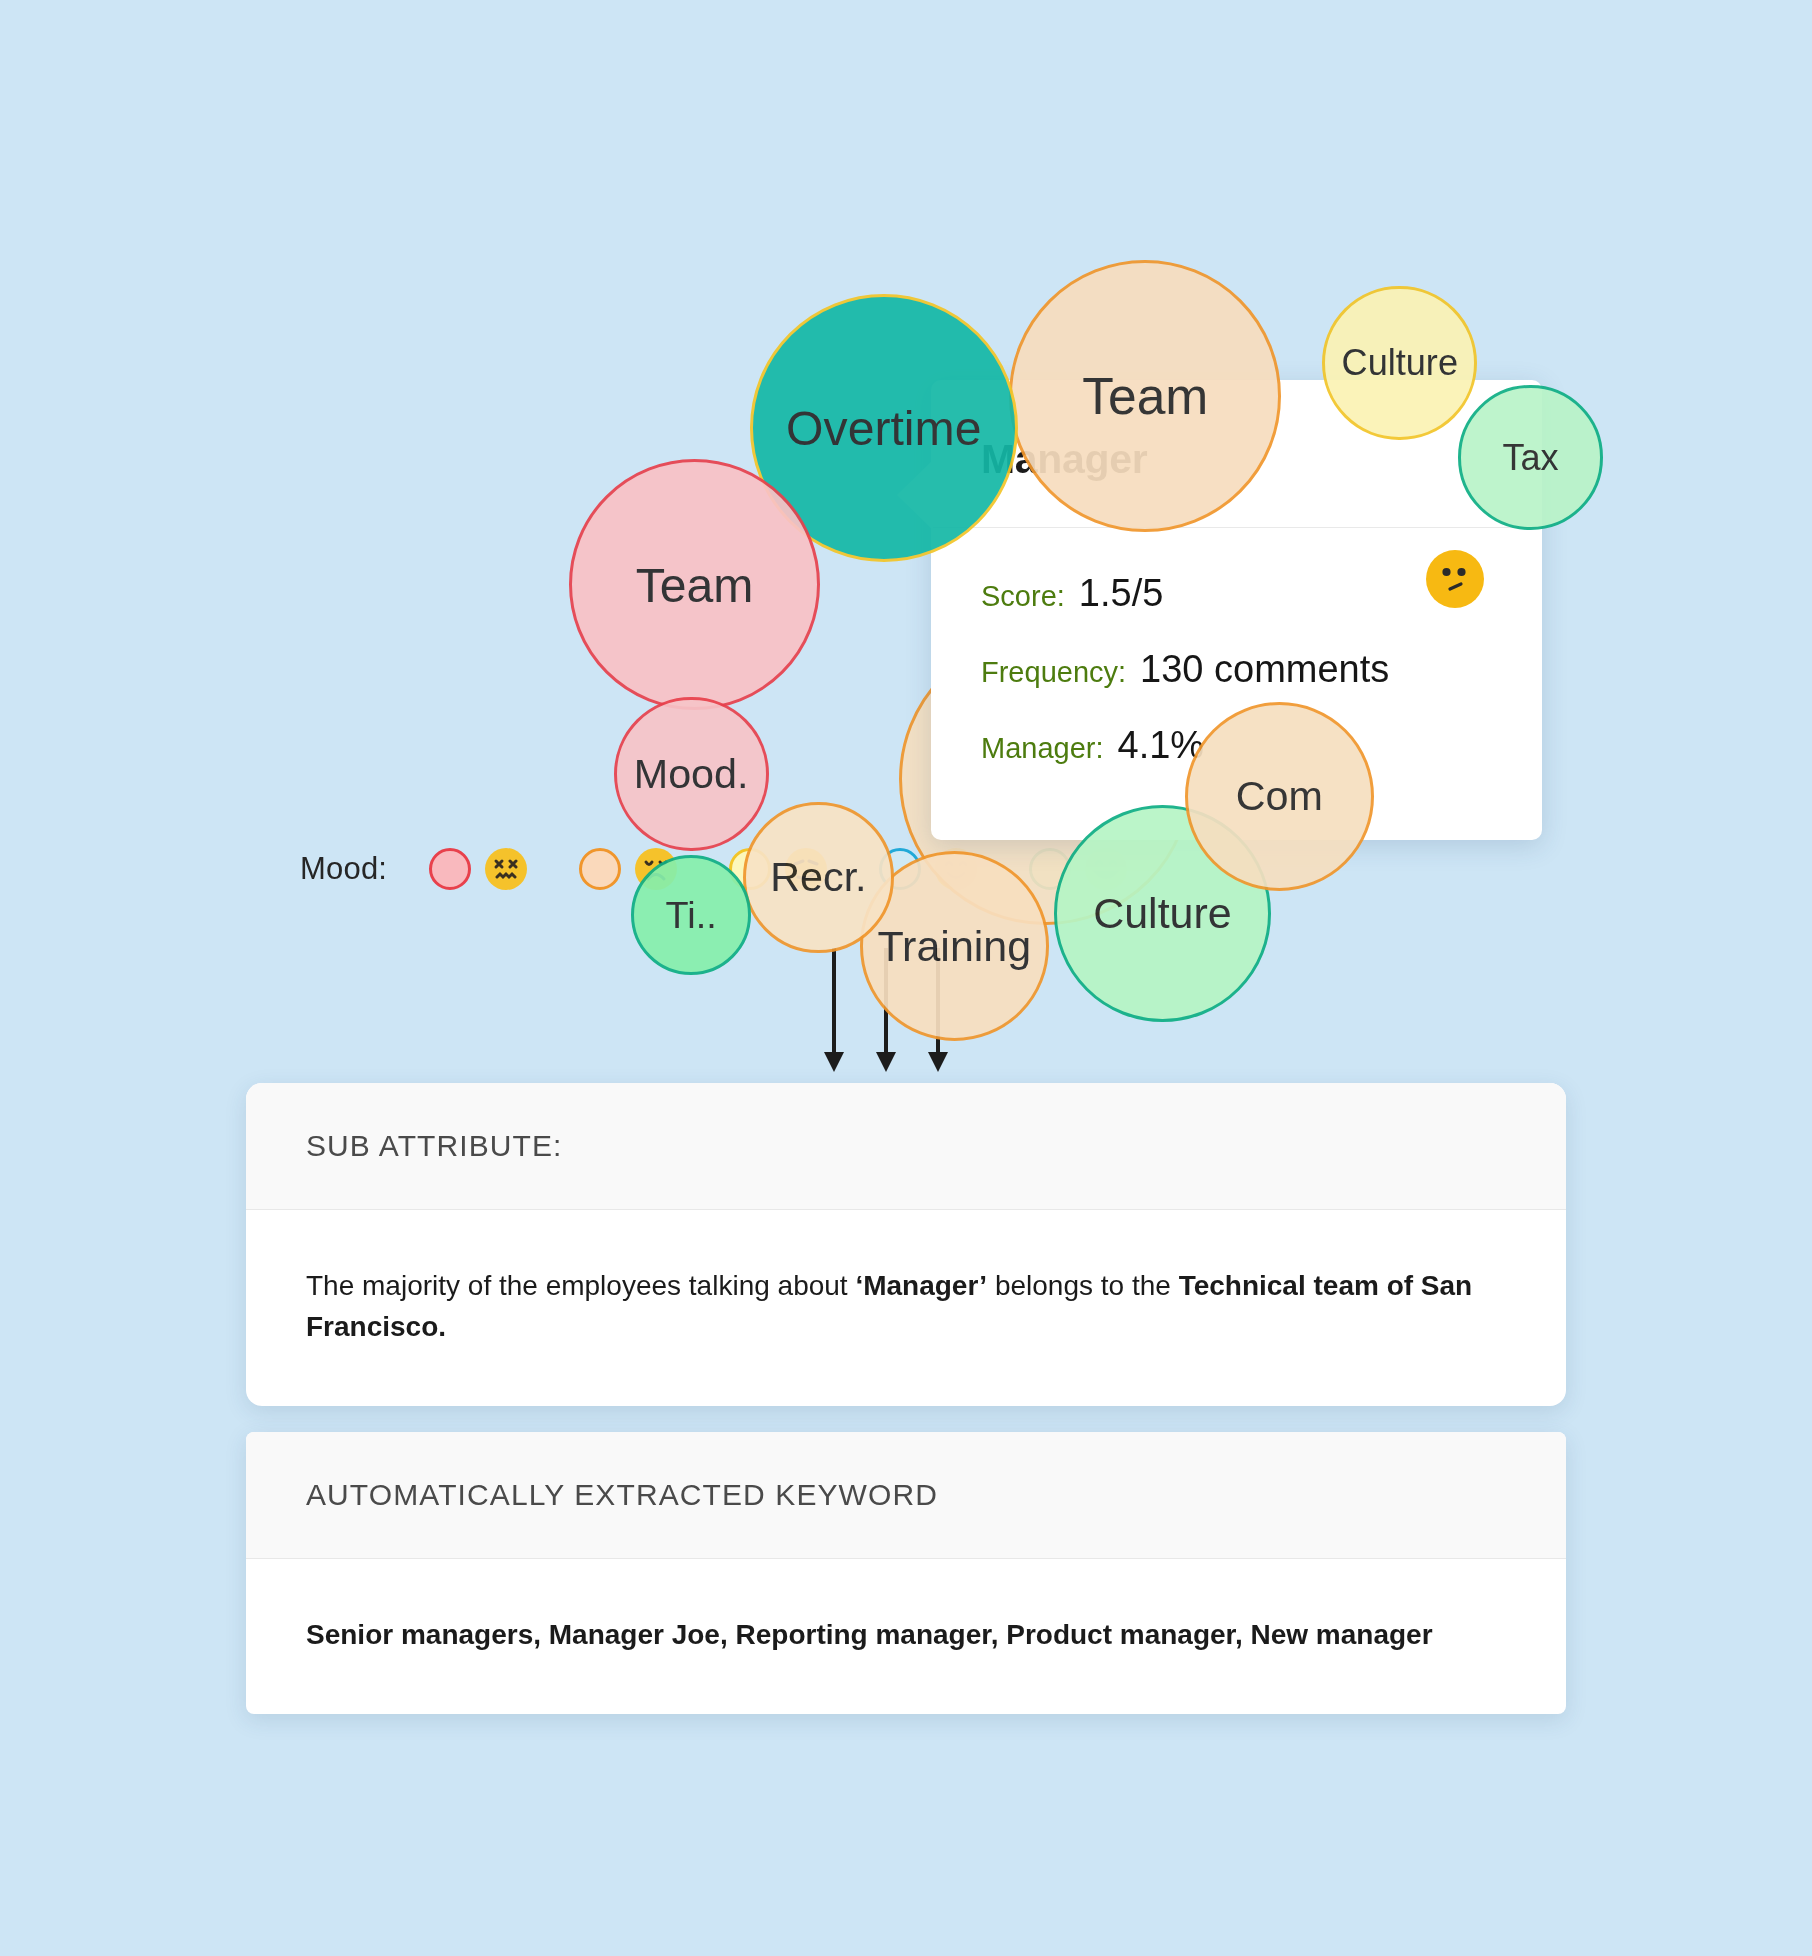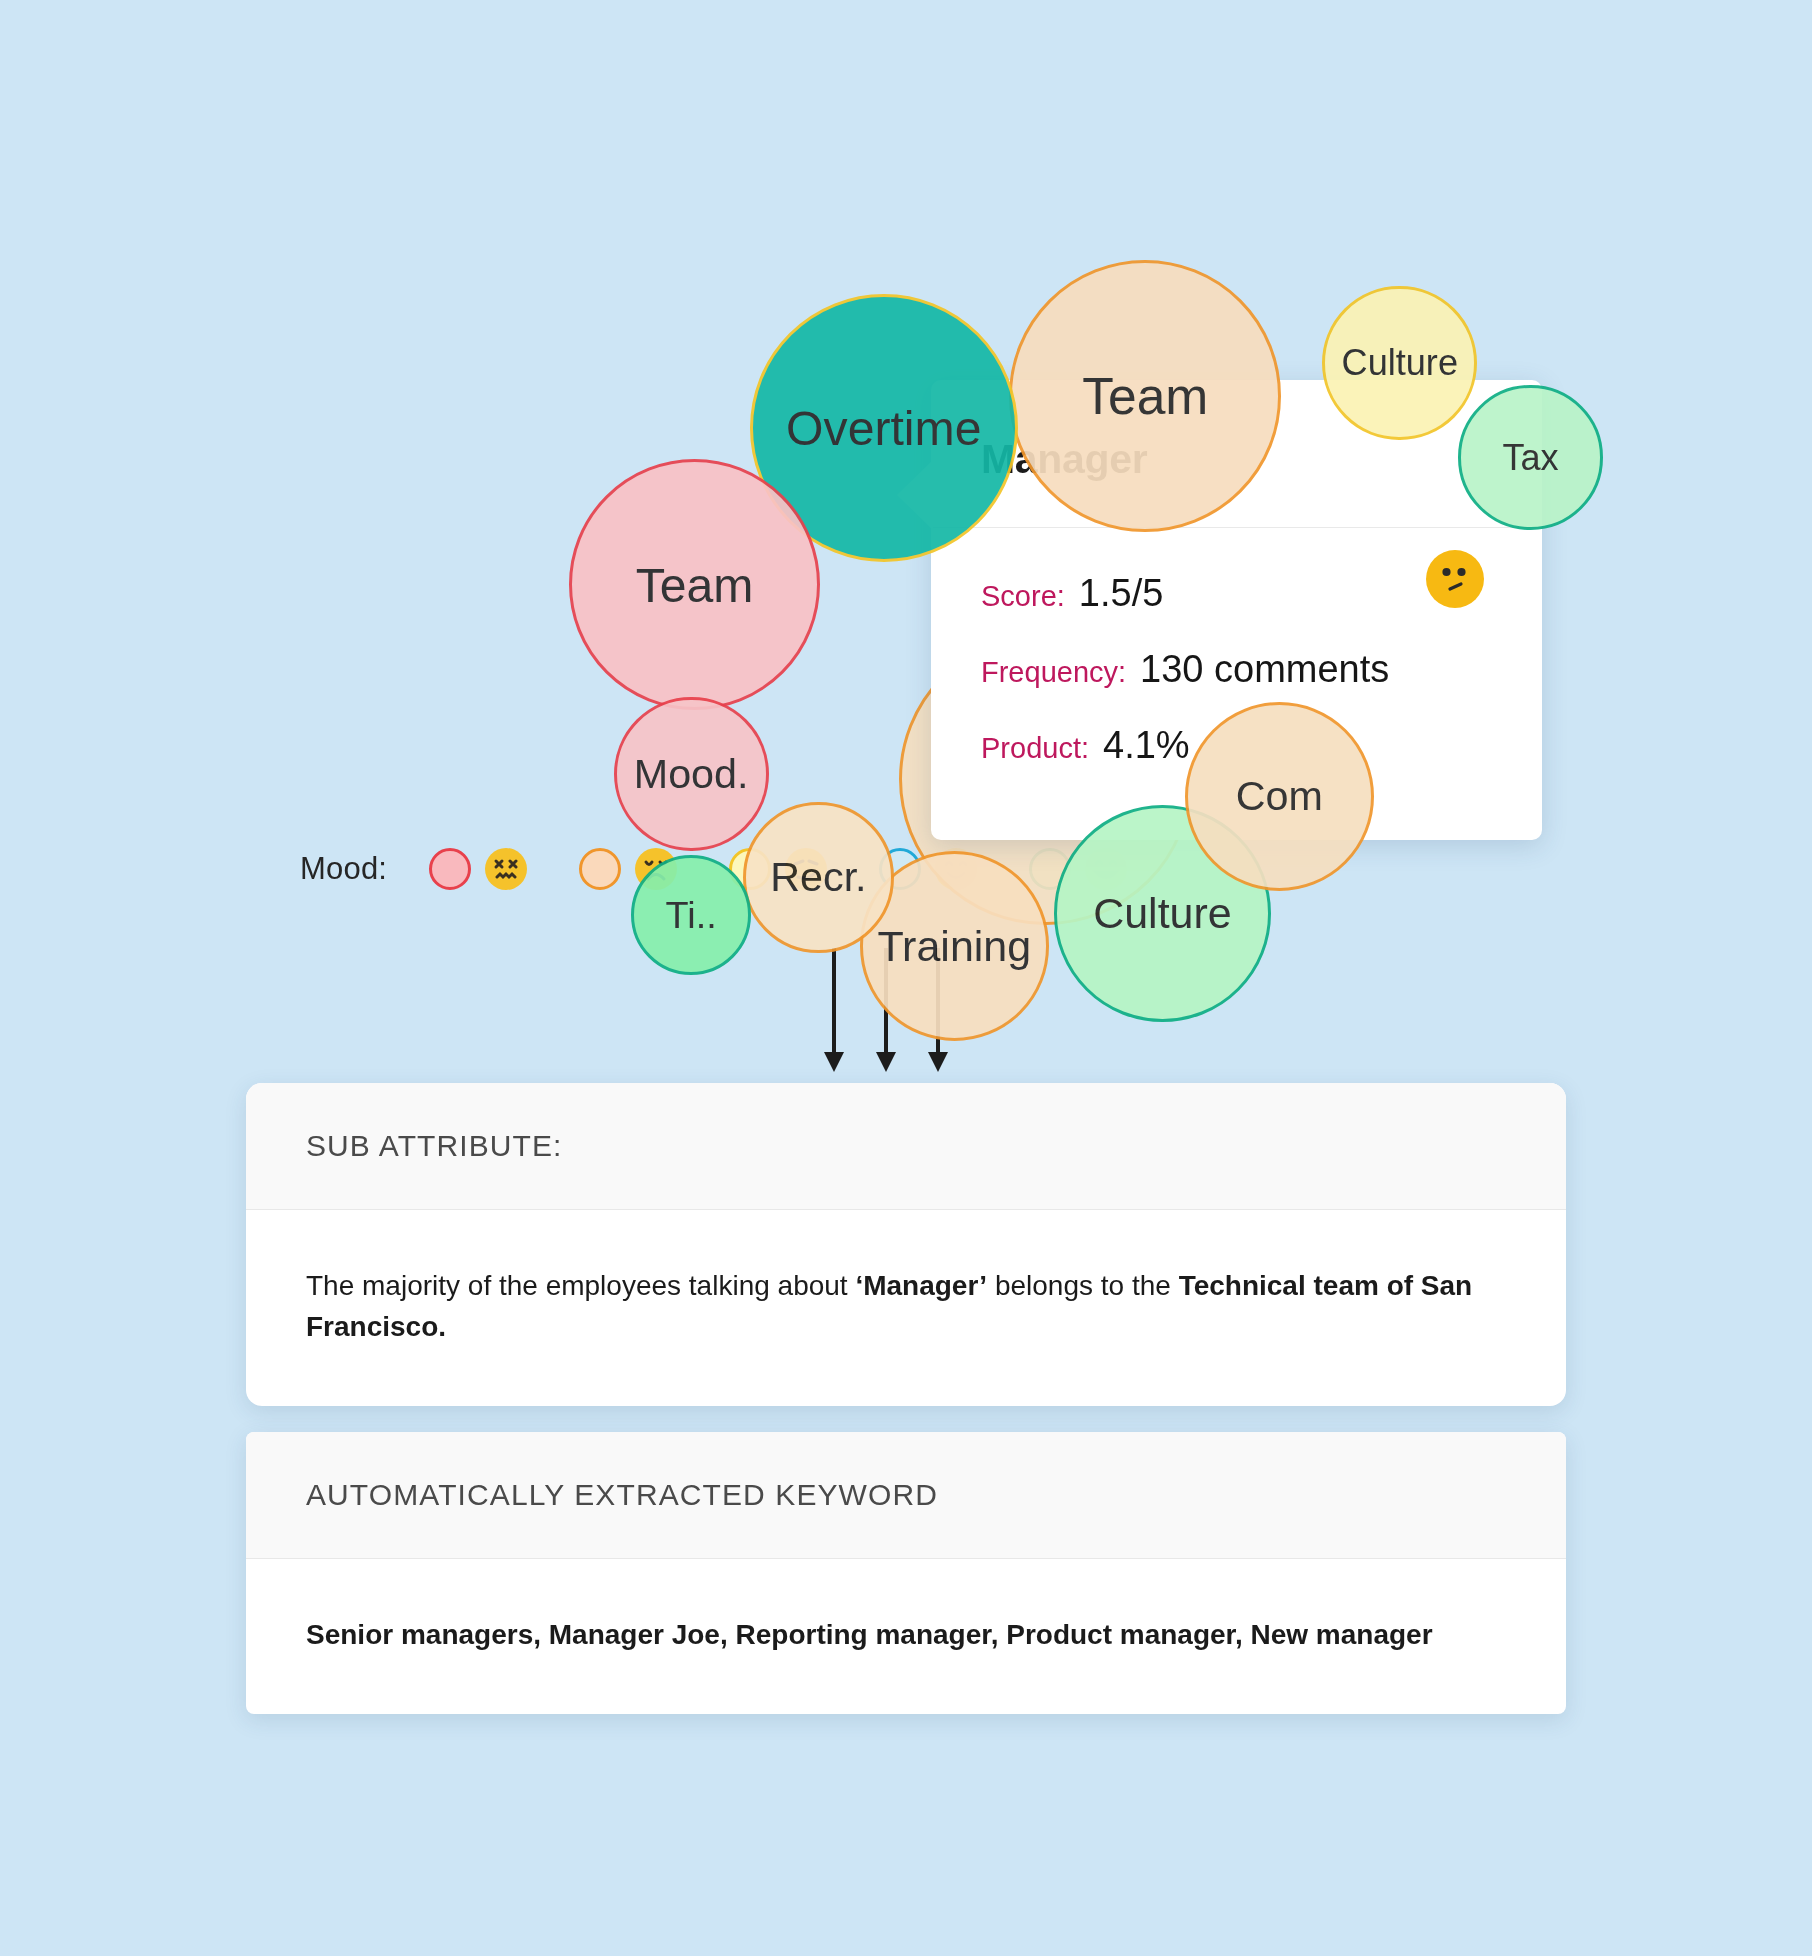--- a/index.html
+++ b/index.html
@@ -128,21 +128,21 @@
     padding: 44px 0 0 50px;
     position: relative;
   }
   .stat-row {
     display: flex;
     align-items: baseline;
     margin-bottom: 33px;
   }
   .stat-key {
     font-size: 29px;
-    color: #be185d;
+    color: #4d7c0f;
     margin-right: 14px;
   }
   .stat-val {
     font-size: 38px;
     color: #161616;
   }
   #tooltip-emoji {
     position: absolute;
     right: 58px;
     top: 22px;
@@ -237,21 +237,21 @@
     <div id="tooltip-stats">
       <div class="stat-row">
         <span class="stat-key">Score:</span>
         <span class="stat-val">1.5/5</span>
       </div>
       <div class="stat-row">
         <span class="stat-key">Frequency:</span>
         <span class="stat-val">130 comments</span>
       </div>
       <div class="stat-row">
-        <span class="stat-key">Product:</span>
+        <span class="stat-key">Manager:</span>
         <span class="stat-val">4.1%</span>
       </div>
       <div id="tooltip-emoji">
         <svg width="58" height="58" viewBox="0 0 58 58">
           <circle cx="20.5" cy="22" r="4.1" fill="#2b2b2b"></circle>
           <circle cx="35.5" cy="22" r="4.1" fill="#2b2b2b"></circle>
           <path d="M24 39 L35 34" stroke="#2b2b2b" stroke-width="3.2" stroke-linecap="round" fill="none"></path>
         </svg>
       </div>
     </div>

